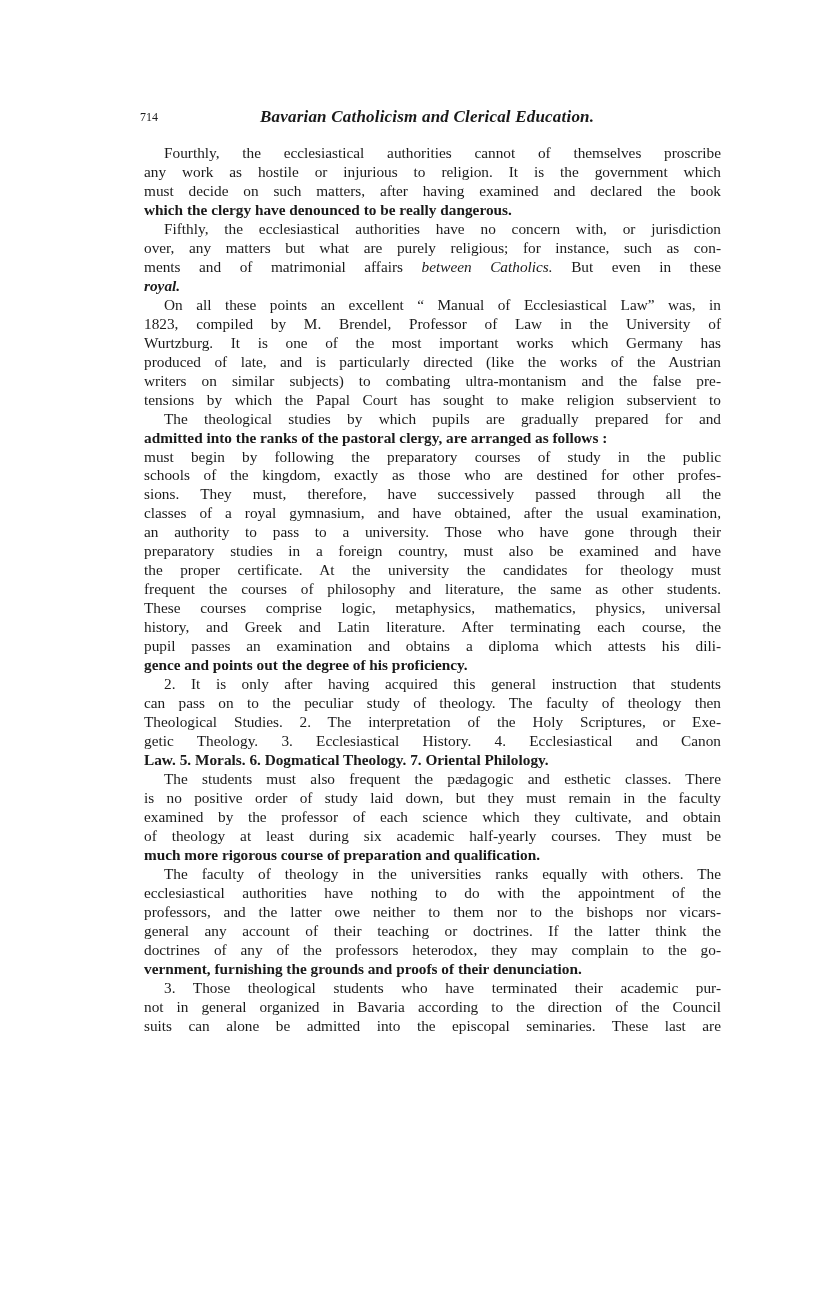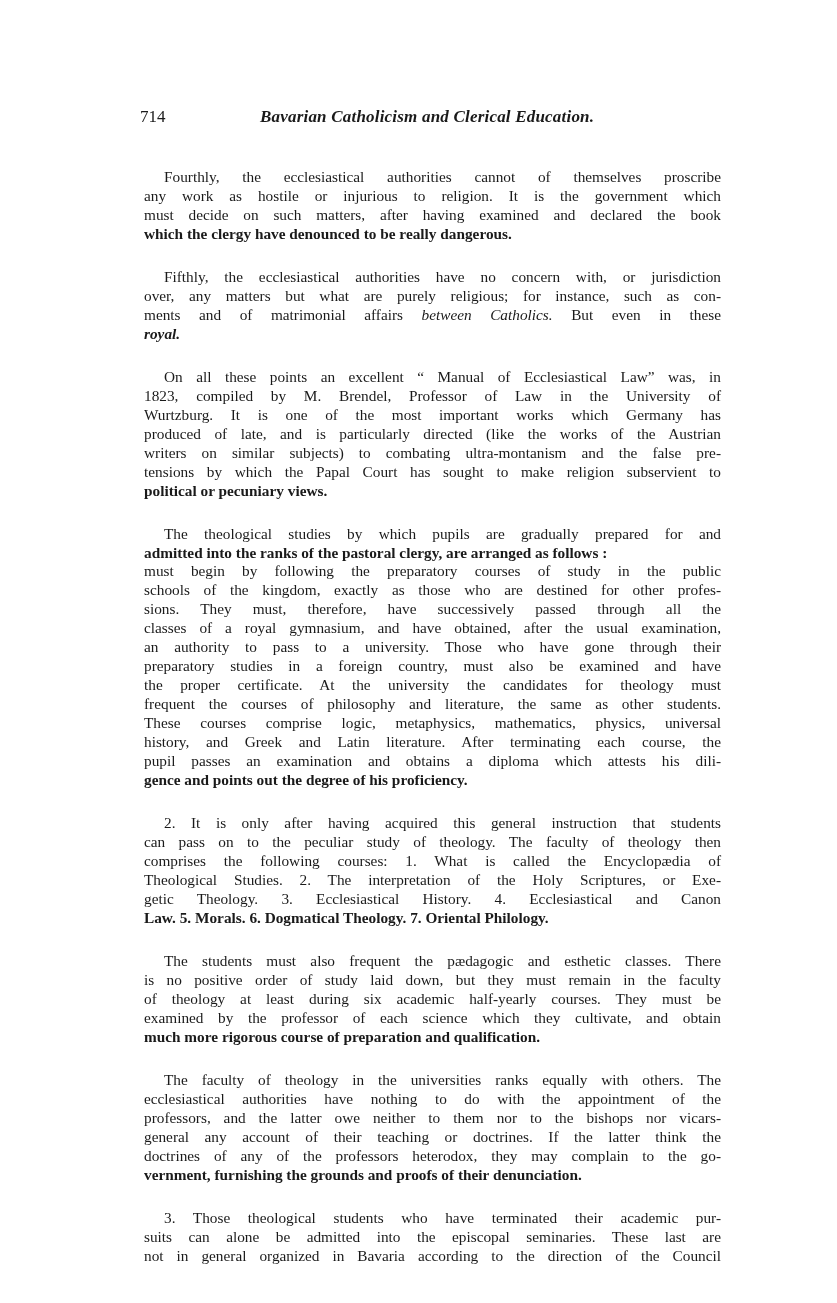--- a/index.html
+++ b/index.html
@@ -1,35 +1,35 @@
 <!DOCTYPE html>
 <html><head>
 <meta charset="utf-8">
 <style>
   html, body { margin: 0; padding: 0; }
   body {
     width: 837px; height: 1303px; background: #ffffff; position: relative; overflow: hidden;
     font-family: "Liberation Serif", "DejaVu Serif", serif; color: #1a1a1a;
   }
   .page-number {
-    position: absolute; left: 140px; top: 107px; font-size: 17px; line-height: 20px; font-family: Liberation Serif, serif;
+    position: absolute; left: 140px; top: 107px; font-size: 12px; line-height: 20px; font-family: Liberation Serif, serif;
   }
   .running-title {
     position: absolute; left: 260px; top: 107px; width: 340px; font-size: 17px; line-height: 20px;
     font-style: italic; font-weight: bold; letter-spacing: 0.2px; white-space: nowrap;
   }
   .body-text {
     position: absolute; left: 144px; top: 144px; width: 577px;
     font-size: 15.3px; line-height: 18.98px;
   }
   .line {
     display: block; height: 18.98px; white-space: nowrap;
     text-align: justify; text-align-last: justify; overflow: visible;
   }
-  .line.indent { padding-left: 20px; margin-top: 24px; }
+  .line.indent { padding-left: 20px; }
   .line.last { text-align-last: left; font-weight: bold; }
   .seg.italic { font-style: italic; }
 </style>
 </head>
 <body>
 
 <div class="page-number">714</div>
 <div class="running-title">Bavarian Catholicism and Clerical Education.</div>
 
 <div class="body-text" id="body-text">
@@ -40,48 +40,46 @@
     <div class="line indent"><span class="seg">Fifthly, the ecclesiastical authorities have no concern with, or jurisdiction</span></div>
     <div class="line"><span class="seg">over, any matters but what are purely religious; for instance, such as con-</span></div>
     <div class="line"><span class="seg">ments and of matrimonial affairs </span><span class="seg italic">between Catholics.</span><span class="seg"> But even in these</span></div>
     <div class="line last"><span class="seg italic">royal.</span></div>
     <div class="line indent"><span class="seg">On all these points an excellent “ Manual of Ecclesiastical Law” was, in</span></div>
     <div class="line"><span class="seg">1823, compiled by M. Brendel, Professor of Law in the University of</span></div>
     <div class="line"><span class="seg">Wurtzburg.  It is one of the most important works which Germany has</span></div>
     <div class="line"><span class="seg">produced of late, and is particularly directed (like the works of the Austrian</span></div>
     <div class="line"><span class="seg">writers on similar subjects) to combating ultra-montanism and the false pre-</span></div>
     <div class="line"><span class="seg">tensions by which the Papal Court has sought to make religion subservient to</span></div>
-    <div class="line last"><span class="seg">political or pecuniary views.</span></div>
     <div class="line indent"><span class="seg">The theological studies by which pupils are gradually prepared for and</span></div>
     <div class="line last"><span class="seg">admitted into the ranks of the pastoral clergy, are arranged as follows :</span></div>
     <div class="line"><span class="seg">must begin by following the preparatory courses of study in the public</span></div>
     <div class="line"><span class="seg">schools of the kingdom, exactly as those who are destined for other profes-</span></div>
     <div class="line"><span class="seg">sions.  They must, therefore, have successively passed through all the</span></div>
     <div class="line"><span class="seg">classes of a royal gymnasium, and have obtained, after the usual examination,</span></div>
     <div class="line"><span class="seg">an authority to pass to a university.  Those who have gone through their</span></div>
     <div class="line"><span class="seg">preparatory studies in a foreign country, must also be examined and have</span></div>
     <div class="line"><span class="seg">the proper certificate.  At the university the candidates for theology must</span></div>
     <div class="line"><span class="seg">frequent the courses of philosophy and literature, the same as other students.</span></div>
     <div class="line"><span class="seg">These courses comprise logic, metaphysics, mathematics, physics, universal</span></div>
     <div class="line"><span class="seg">history, and Greek and Latin literature.  After terminating each course, the</span></div>
     <div class="line"><span class="seg">pupil passes an examination and obtains a diploma which attests his dili-</span></div>
     <div class="line last"><span class="seg">gence and points out the degree of his proficiency.</span></div>
     <div class="line indent"><span class="seg">2. It is only after having acquired this general instruction that students</span></div>
     <div class="line"><span class="seg">can pass on to the peculiar study of theology.  The faculty of theology then</span></div>
-    <div class="line"><span class="seg">comprises the following courses: 1. What is called the Encyclopædia of</span></div>
     <div class="line"><span class="seg">Theological Studies.  2. The interpretation of the Holy Scriptures, or Exe-</span></div>
     <div class="line"><span class="seg">getic Theology.   3. Ecclesiastical History.   4. Ecclesiastical and Canon</span></div>
     <div class="line last"><span class="seg">Law.   5. Morals.   6. Dogmatical Theology.   7. Oriental Philology.</span></div>
     <div class="line indent"><span class="seg">The students must also frequent the pædagogic and esthetic classes. There</span></div>
     <div class="line"><span class="seg">is no positive order of study laid down, but they must remain in the faculty</span></div>
+    <div class="line"><span class="seg">examined by the professor of each science which they cultivate, and obtain</span></div>
     <div class="line"><span class="seg">of theology at least during six academic half-yearly courses.  They must be</span></div>
-    <div class="line"><span class="seg">examined by the professor of each science which they cultivate, and obtain</span></div>
     <div class="line last"><span class="seg">much more rigorous course of preparation and qualification.</span></div>
     <div class="line indent"><span class="seg">The faculty of theology in the universities ranks equally with others.  The</span></div>
     <div class="line"><span class="seg">ecclesiastical authorities have nothing to do with the appointment of the</span></div>
     <div class="line"><span class="seg">professors, and the latter owe neither to them nor to the bishops nor vicars-</span></div>
     <div class="line"><span class="seg">general any account of their teaching or doctrines.  If the latter think the</span></div>
     <div class="line"><span class="seg">doctrines of any of the professors heterodox, they may complain to the go-</span></div>
     <div class="line last"><span class="seg">vernment, furnishing the grounds and proofs of their denunciation.</span></div>
     <div class="line indent"><span class="seg">3. Those theological students who have terminated their academic pur-</span></div>
+    <div class="line"><span class="seg">not in general organized in Bavaria according to the direction of the Council</span></div>
     <div class="line"><span class="seg">suits can alone be admitted into the episcopal seminaries.  These last are</span></div>
-    <div class="line"><span class="seg">not in general organized in Bavaria according to the direction of the Council</span></div>
   </div>
 
 </body></html>

